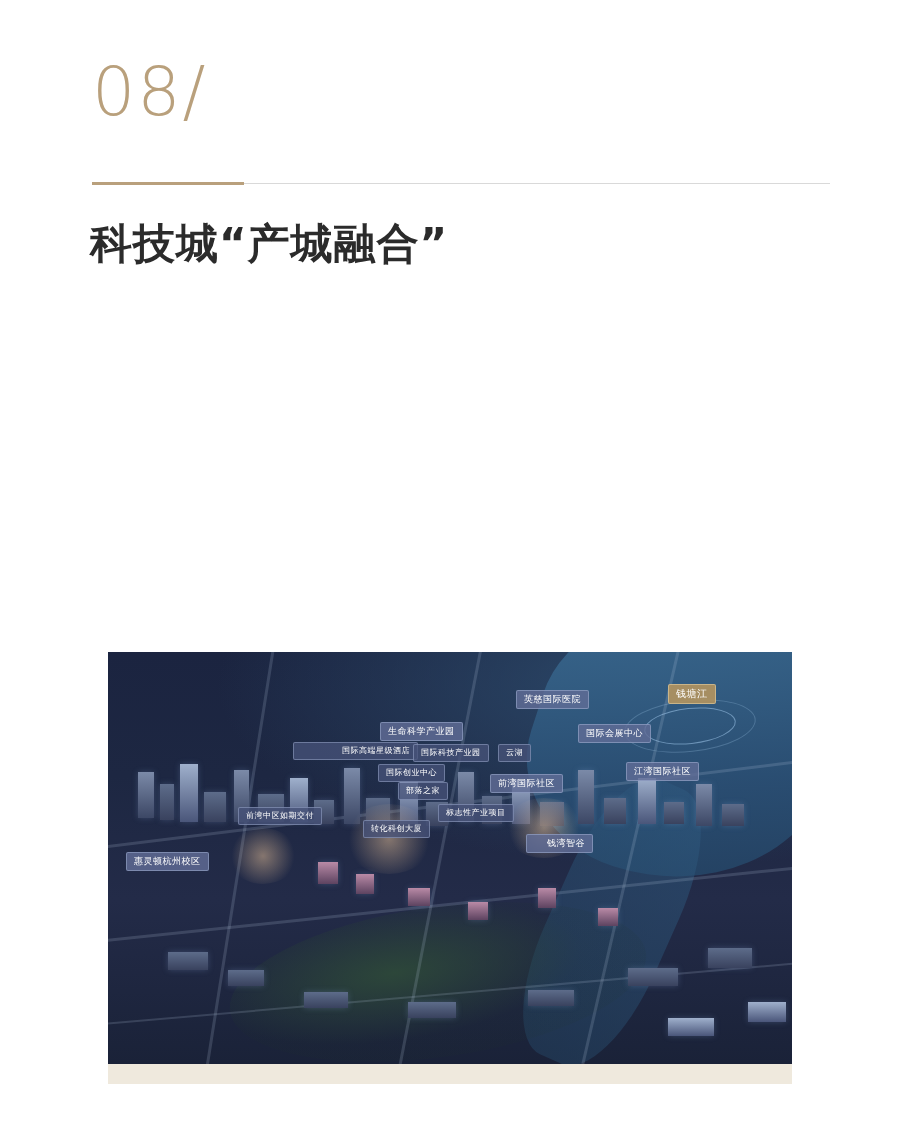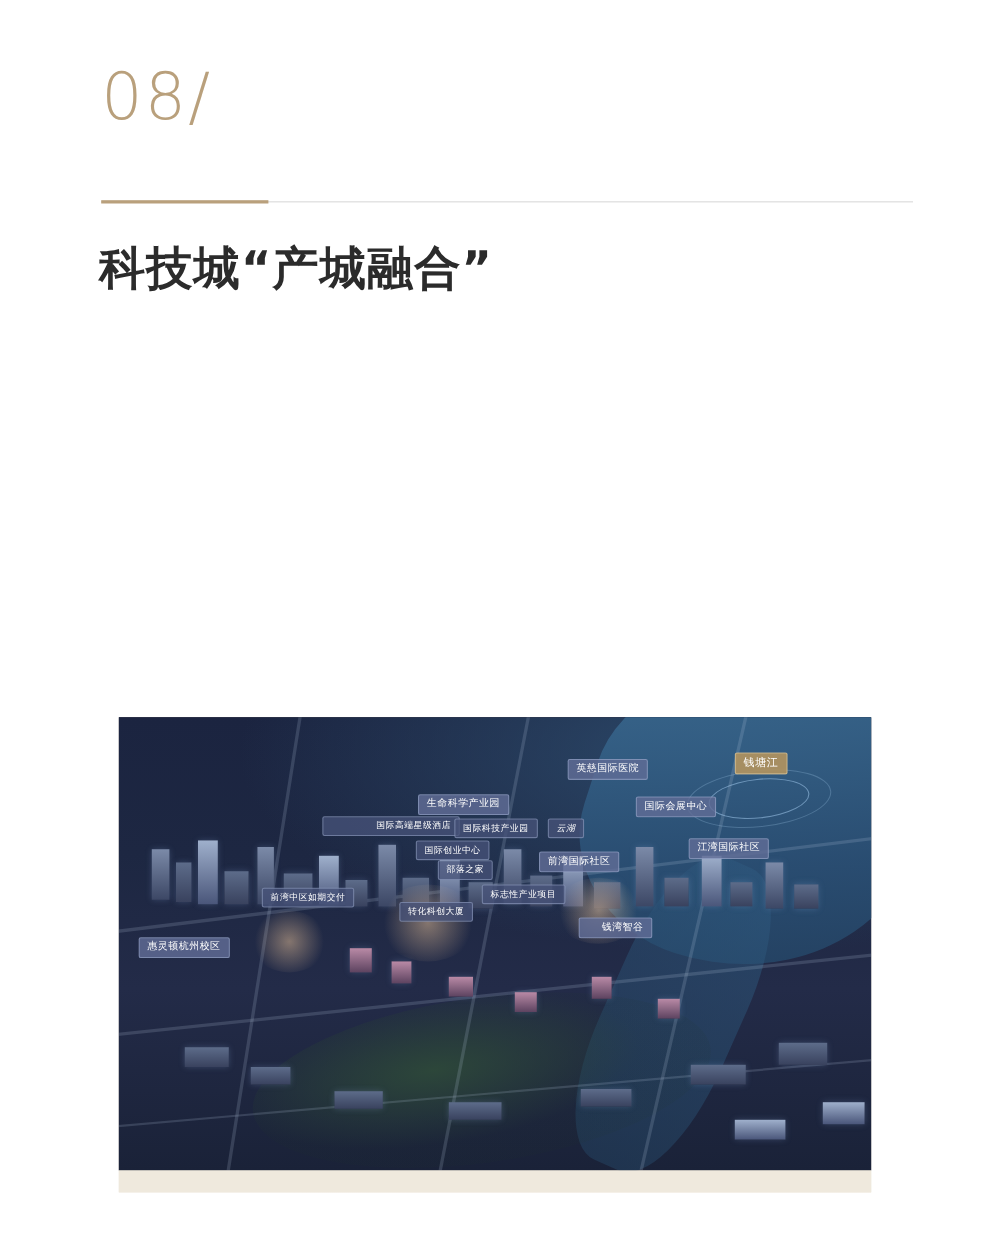--- a/index.html
+++ b/index.html
@@ -24,21 +24,21 @@
 
   
   .section-head {
     position: absolute;
     left: 92px;
     top: 58px;
     width: 740px;
   }
   .section-number {
     font-family: "DejaVu Sans", sans-serif;
-    font-size: 59px;
+    font-size: 68px;
     line-height: 1;
     font-weight: 300;
     color: #b9a07c;
     letter-spacing: 2px;
     height: 104px;
     display: block;
   }
   .rule-wrap {
     position: absolute;
     left: 92px;
@@ -314,21 +314,21 @@
       <div class="glow" style="left:396px; top:146px; width:80px; height:60px;"></div>
       <div class="glow" style="left:120px; top:176px; width:70px; height:56px;"></div>
 
       <div class="ring"></div>
       <div class="ring r2r"></div>
 
       <div class="map-label gold" style="left:560px; top:32px;">钱塘江</div>
       <div class="map-label" style="left:408px; top:38px;">英慈国际医院</div>
       <div class="map-label" style="left:470px; top:72px;">国际会展中心</div>
       <div class="map-label" style="left:272px; top:70px;">生命科学产业园</div>
-      <div class="map-label dim" style="left:390px; top:92px;font-style:italic;">云湖</div>
+      <div class="map-label dim" style="left:390px; top:92px;">云湖</div>
       <div class="map-label dim" style="left:185px; top:90px;padding-left:48px;">国际高端星级酒店</div>
       <div class="map-label dim" style="left:305px; top:92px;">国际科技产业园</div>
       <div class="map-label" style="left:518px; top:110px;">江湾国际社区</div>
       <div class="map-label dim" style="left:270px; top:112px;text-align:center;">国际创业中心</div>
       <div class="map-label" style="left:382px; top:122px;">前湾国际社区</div>
       <div class="map-label dim" style="left:290px; top:130px;">部落之家</div>
       <div class="map-label dim" style="left:130px; top:155px;">前湾中区如期交付</div>
       <div class="map-label dim" style="left:330px; top:152px;">标志性产业项目</div>
       <div class="map-label dim" style="left:255px; top:168px;">转化科创大厦</div>
       <div class="map-label" style="left:418px; top:182px;padding-left:20px;">钱湾智谷</div>

